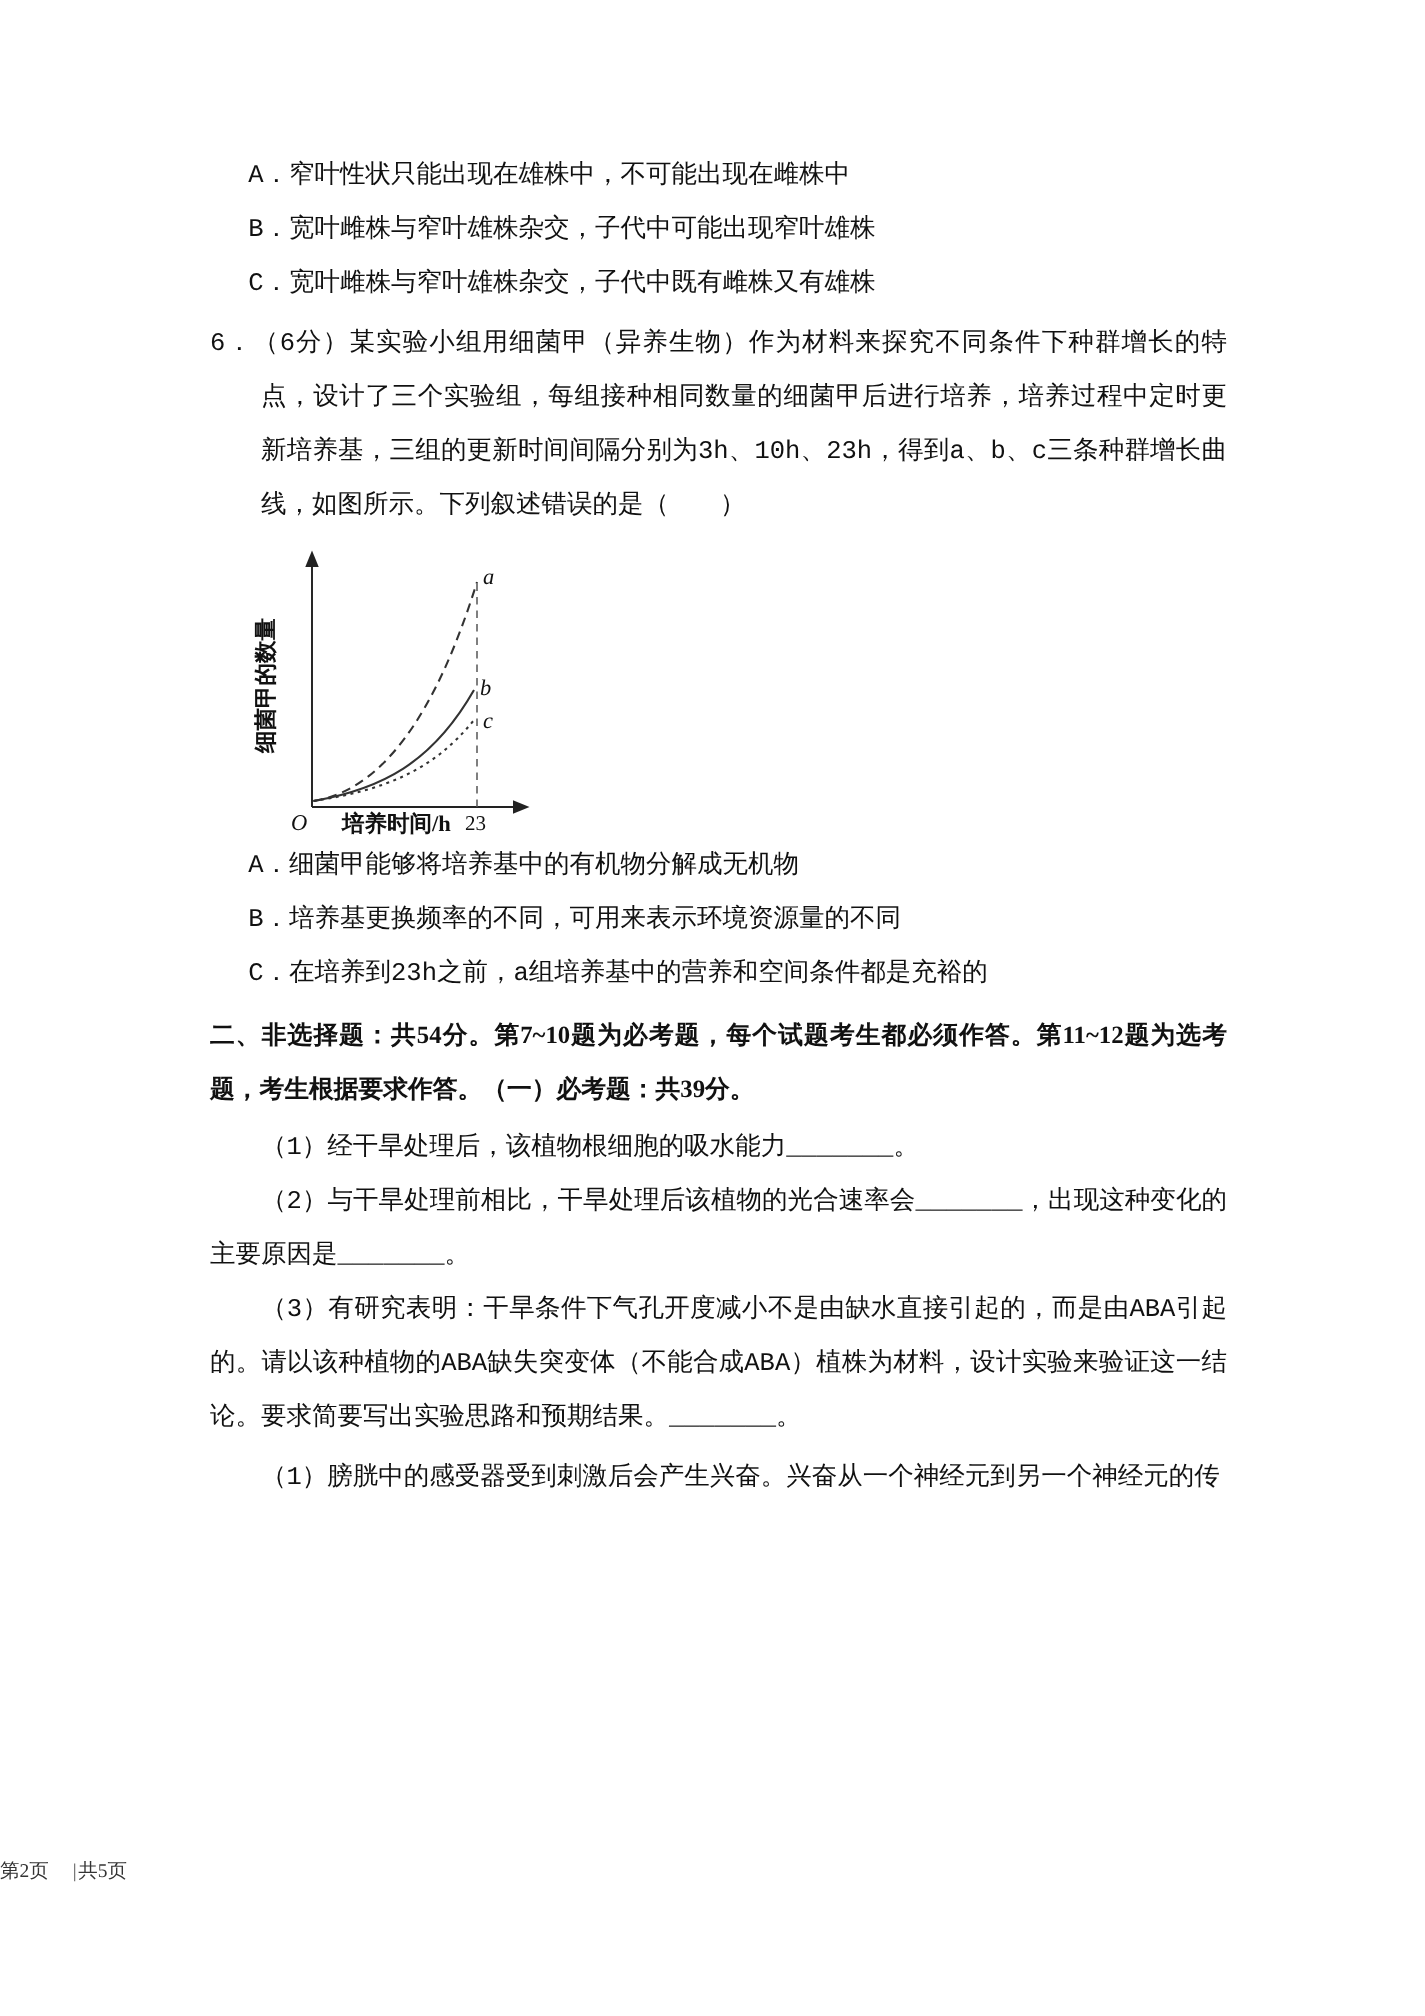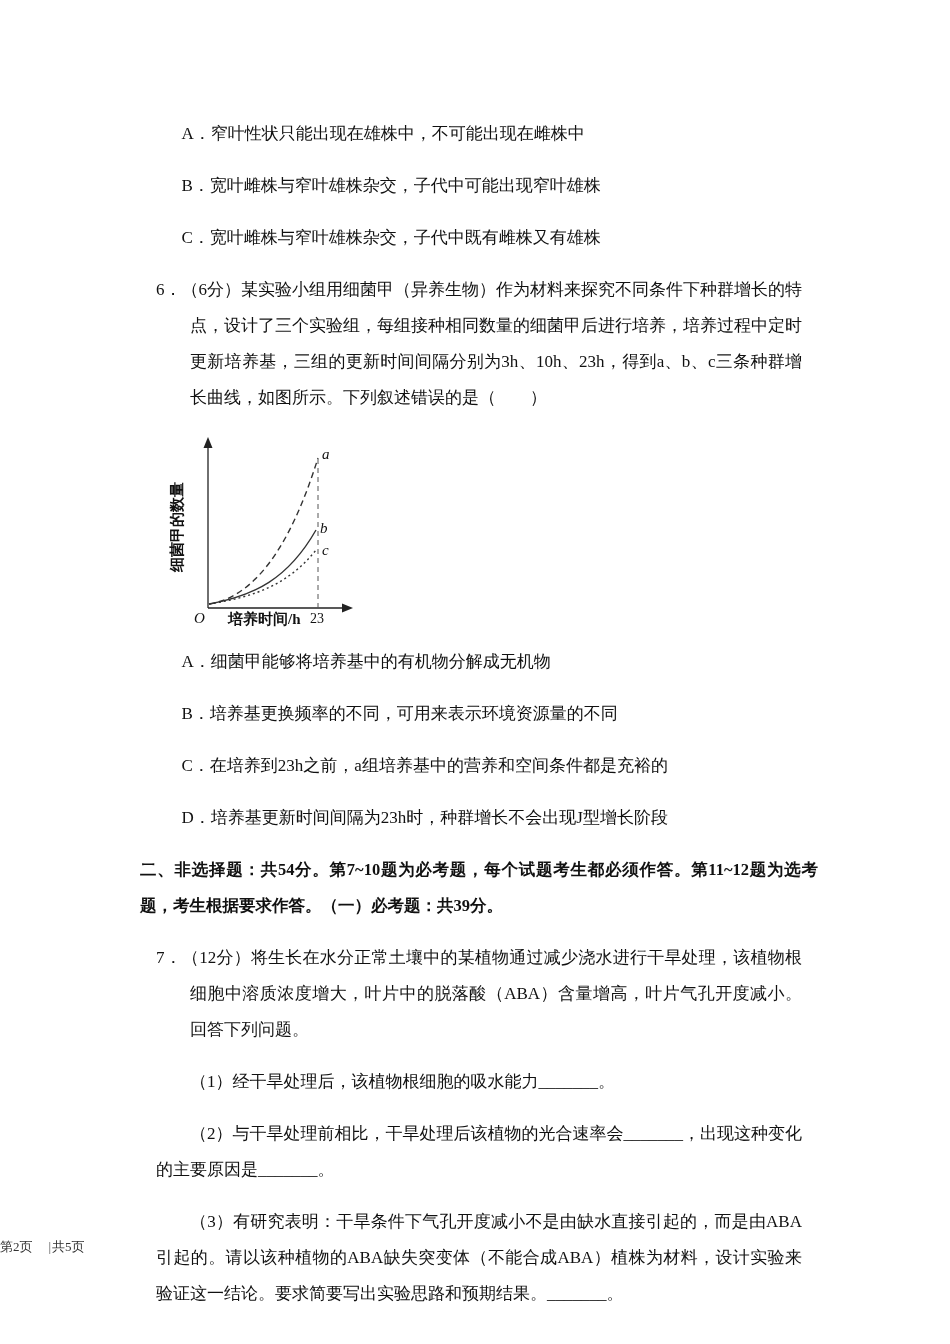--- a/index.html
+++ b/index.html
@@ -5,21 +5,21 @@
   html,body{margin:0;padding:0;background:#ffffff;}
   .page{
     position:relative;
     width:950px;height:1344px;
     background:#ffffff;
     font-family:"Liberation Serif","DejaVu Serif",serif;
     font-size:17px;color:#111;
     overflow:hidden;
   }
   .content{position:absolute;left:140px;top:100px;width:678px;}
-  p{margin:16px;}
+  p{margin:0;font-family:Liberation Mono, monospace;}
   .opt{line-height:36px;padding-left:1.5em;text-align:justify;}
   .hang{line-height:36px;text-align:justify;padding-left:2em;text-indent:-2em;}
   .indent{line-height:36px;text-align:justify;text-indent:2em;}
   .section-head{
     font-weight:bold;line-height:36px;text-align:justify;
     margin:4px 0 2px 0;
     font-family:Liberation Serif, serif;
     font-size:16.5px;
   }
   section{margin-top:4px;}
@@ -79,33 +79,32 @@
           <text class="ax-label" transform="rotate(-90 16 95)" x="16" y="95" text-anchor="middle">细菌甲的数量</text>
           <text class="origin" x="28" y="191">O</text>
           <text class="ax-label" x="62" y="192">培养时间/h</text>
           <text class="tick" x="144" y="191">23</text>
         </svg>
       </figure>
 
       <p class="opt">A．细菌甲能够将培养基中的有机物分解成无机物</p>
       <p class="opt">B．培养基更换频率的不同，可用来表示环境资源量的不同</p>
       <p class="opt">C．在培养到23h之前，a组培养基中的营养和空间条件都是充裕的</p>
-      <p class="opt">D．培养基更新时间间隔为23h时，种群增长不会出现J型增长阶段</p>
     </section>
 
     <p class="section-head">二、非选择题：共54分。第7~10题为必考题，每个试题考生都必须作答。第11~12题为选考题，考生根据要求作答。（一）必考题：共39分。</p>
 
     <section>
-      <p class="hang">7．（12分）将生长在水分正常土壤中的某植物通过减少浇水进行干旱处理，该植物根细胞中溶质浓度增大，叶片中的脱落酸（ABA）含量增高，叶片气孔开度减小。回答下列问题。</p>
       <p class="indent">（1）经干旱处理后，该植物根细胞的吸水能力_______。</p>
       <p class="indent">（2）与干旱处理前相比，干旱处理后该植物的光合速率会_______，出现这种变化的主要原因是_______。</p>
       <p class="indent">（3）有研究表明：干旱条件下气孔开度减小不是由缺水直接引起的，而是由ABA引起的。请以该种植物的ABA缺失突变体（不能合成ABA）植株为材料，设计实验来验证这一结论。要求简要写出实验思路和预期结果。_______。</p>
     </section>
 
     <section>
+      <p class="indent">（1）膀胱中的感受器受到刺激后会产生兴奋。兴奋从一个神经元到另一个神经元的传</p>
     </section>
 
   </main>
 
   <footer class="footer">
     <span>第2页</span><span class="sep">|</span><span>共5页</span>
   </footer>
 </div>
 
 </body></html>

